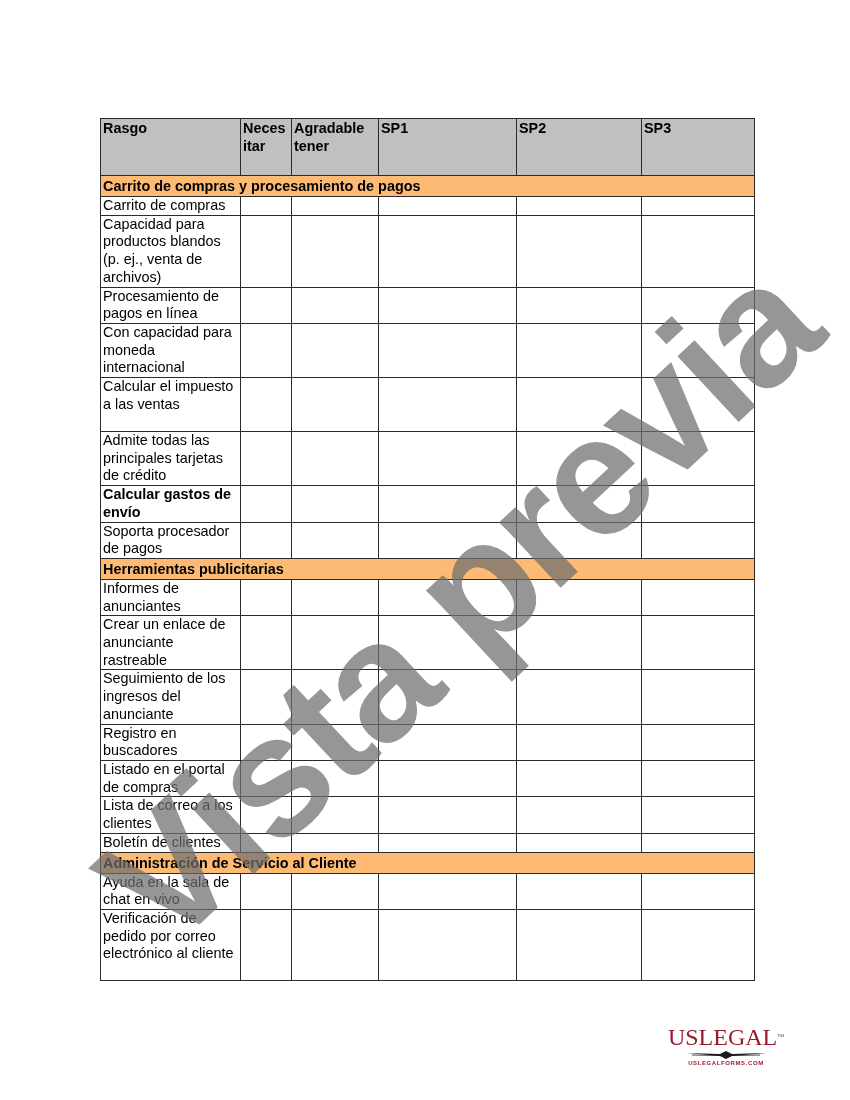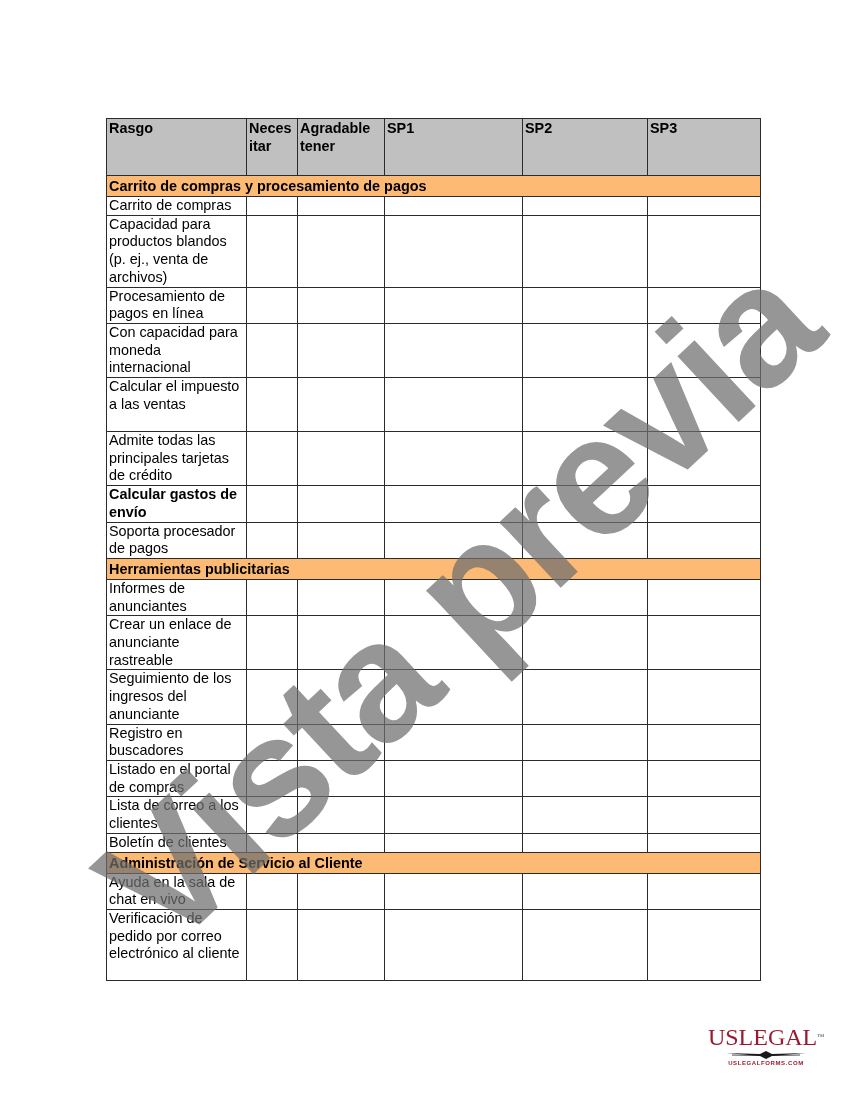--- a/index.html
+++ b/index.html
@@ -4,21 +4,21 @@
   <style>
     html, body { margin: 0; padding: 0; }
     body {
       width: 850px; height: 1100px; background: #ffffff;
       position: relative; overflow: hidden;
       font-family: "Liberation Sans", sans-serif;
       color: #000;
     }
     .page { position: absolute; left: 0; top: 0; width: 850px; height: 1100px; }
     table.features {
-      position: absolute; left: 106px; top: 118px;
+      position: absolute; left: 100px; top: 118px;
       border-collapse: collapse;
       table-layout: fixed;
       width: 654px;
       font-size: 14.4px;
       line-height: 17.7px;
       border-radius: 32px;
     }
     table.features td, table.features th {
       border: 1.4px solid #2b2b2b;
       padding: 0 2px;
@@ -47,21 +47,21 @@
       font-size: 170px;
       color: rgba(110,110,110,0.72);
       transform: rotate(-43deg);
       transform-origin: left top;
       white-space: nowrap;
       letter-spacing: -4px;
       pointer-events: none;
       top: 840px; left: 60px;
     }
     .logo {
-      position: absolute; left: 706px; top: 1024px; width: 120px; height: 48px;
+      position: absolute; left: 666px; top: 1024px; width: 120px; height: 48px;
       text-align: center;
     }
     .logo-main {
       font-family: "Liberation Serif", serif;
       color: #9a1b2e;
       font-size: 24px;
       letter-spacing: 0px;
       line-height: 26px;
       display: inline-block;
     }

